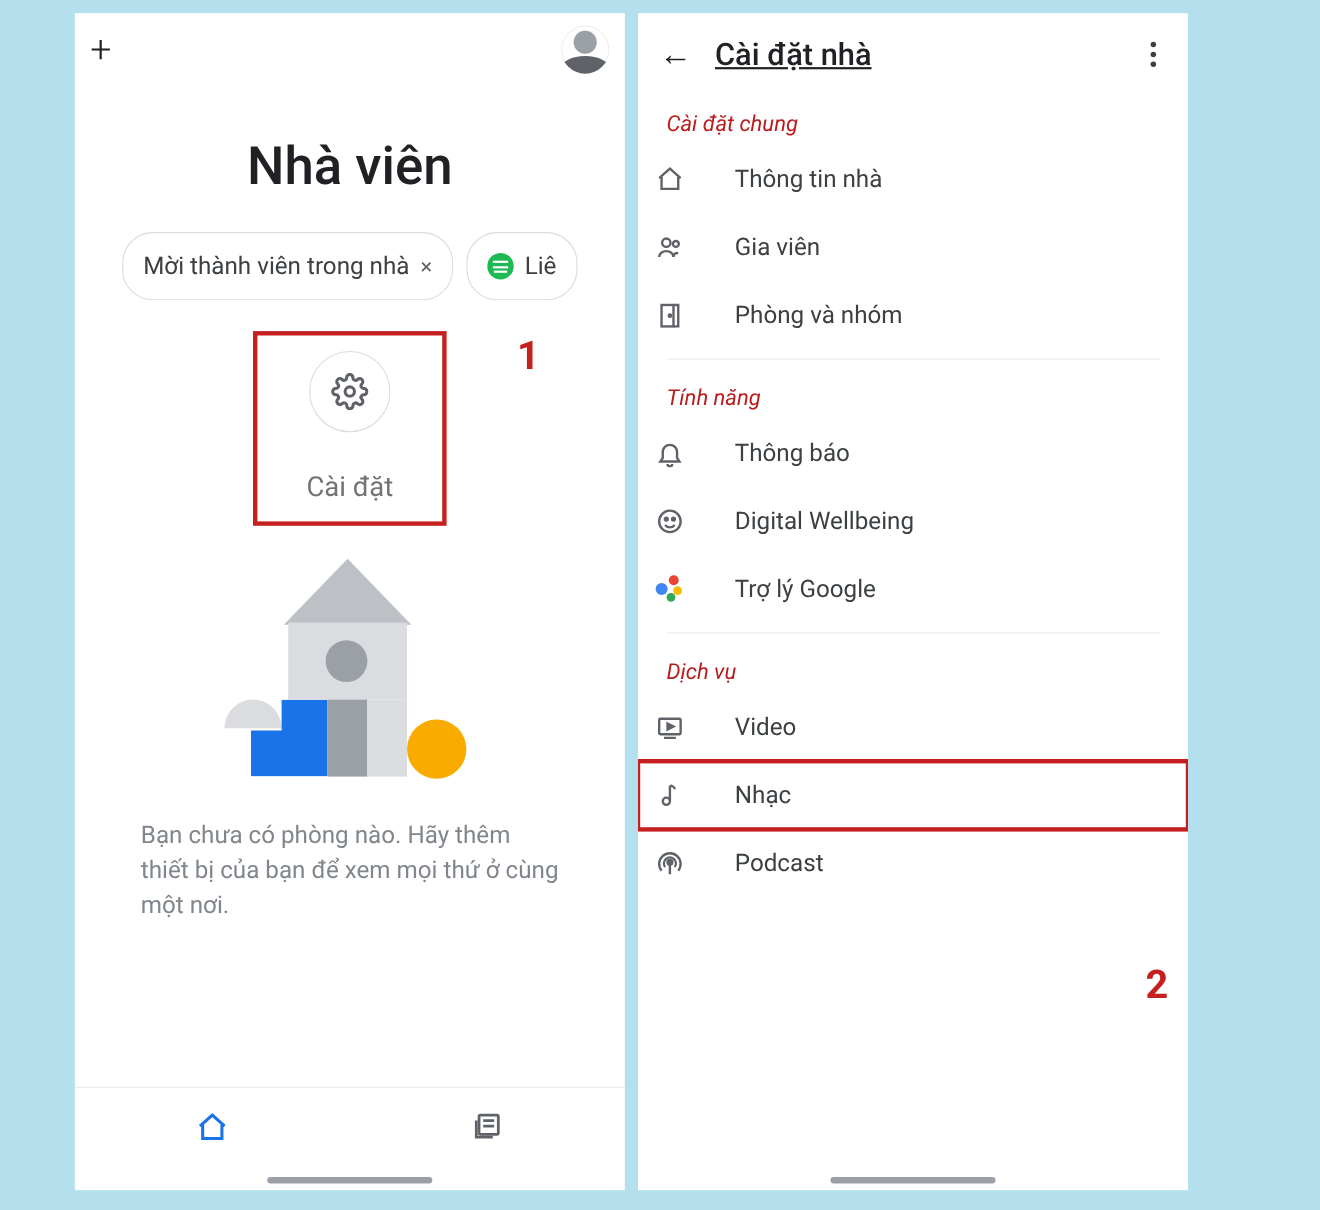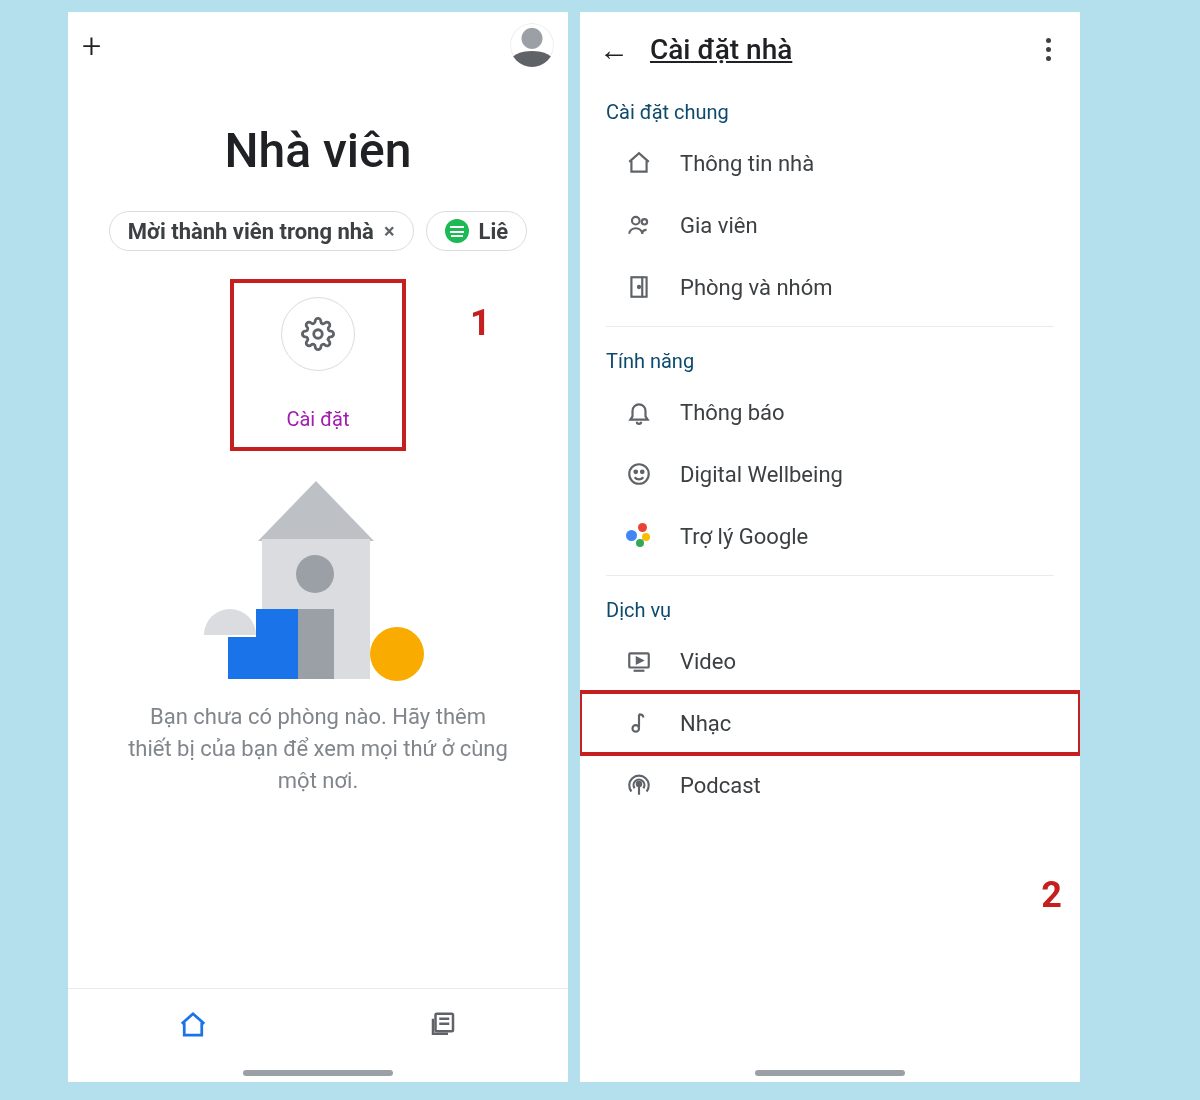--- a/index.html
+++ b/index.html
@@ -58,29 +58,28 @@
     display:flex;
     gap:12px;
     justify-content:center;
     margin-top:32px;
     padding:0 18px;
     overflow:hidden;
   }
   .chip {
     border:1px solid #dadce0;
     border-radius:28px;
-    height:40px;
+    height:62px;
     display:flex;
     align-items:center;
     padding:0 18px;
     font-size:22px;
     color:#3c4043;
     white-space:nowrap;
     gap:10px;
-    font-weight:bold;
   }
   .chip .x { font-size:20px; color:#5f6368; }
   .spotify-dot {
     width:24px; height:24px; border-radius:50%; background:#1db954;
     position:relative; flex:0 0 auto;
   }
   .spotify-dot::before{
     content:""; position:absolute; left:5px; right:5px; top:7px; height:3px;
     border-top:2px solid #fff; border-bottom:2px solid #fff;
   }
@@ -96,21 +95,21 @@
     padding:14px 0 16px;
   }
   .gear-circle {
     width:74px; height:74px; border-radius:50%;
     border:1.5px solid #dadce0;
     margin:0 auto 14px;
     display:flex; align-items:center; justify-content:center;
     color:#5f6368;
   }
   .gear-circle svg { width:34px; height:34px; }
-  .settings-label { font-size:20px; color:#a21caf;margin-top:36px; }
+  .settings-label { font-size:25px; color:#737373;margin-top:36px; }
   .red-box { border:4px solid #c5201f; }
 
   .callout {
     position:absolute;
     font-size:36px;
     font-weight:700;
     color:#c5201f;
   }
 
   .illustration {
@@ -126,23 +125,22 @@
   }
   .ill-sq1 { position:absolute; left:74px; top:58px; width:108px; height:70px; background:#dadce0; }
   .ill-circ1 { position:absolute; left:108px; top:74px; width:38px; height:38px; border-radius:50%; background:#9aa0a6; }
   .ill-blue { position:absolute; left:40px; top:128px; width:70px; height:70px; background:#1a73e8; clip-path:polygon(0 100%,0 40%,40% 40%,40% 0,100% 0,100% 100%); }
   .ill-gray1 { position:absolute; left:110px; top:128px; width:36px; height:70px; background:#9aa0a6; }
   .ill-gray2 { position:absolute; left:146px; top:128px; width:36px; height:70px; background:#dadce0; }
   .ill-amber { position:absolute; left:182px; top:146px; width:54px; height:54px; border-radius:50%; background:#f9ab00; }
   .ill-semi { position:absolute; left:16px; top:128px; width:52px; height:26px; background:#dadce0; border-radius:26px 26px 0 0; }
 
   .empty-msg {
-    margin:20px auto 0;
+    margin:36px auto 0;
     width:380px;
-    text-align:center;
     font-size:22px;
     line-height:1.45;
     color:#80868b;
   }
 
   .nav-bar {
     position:absolute; left:0; right:0; bottom:22px;
     height:72px;
     border-top:1px solid #e8eaed;
     display:flex;
@@ -157,24 +155,24 @@
 
   
   .appbar {
     height:74px; display:flex; align-items:center; padding:0 12px;
   }
   .back-btn { width:44px; text-align:center; font-size:30px; color:#202124; }
   .appbar-title { font-size:28px; font-weight:500; margin-left:14px; flex:1;text-decoration:underline; }
   .more-btn { width:40px; display:flex; flex-direction:column; align-items:center; gap:4px; }
   .more-btn span { width:5px; height:5px; border-radius:50%; background:#3c4043; }
 
-  .section-title { font-size:20px; color:#0c4a6e; padding:14px 26px 8px; }
+  .section-title { font-size:20px; color:#b91c1c; padding:14px 26px 8px;font-style:italic; }
   .row {
-    display:flex; align-items:center; gap:26px;
-    padding:18px 44px;
+    display:flex; align-items:center; gap:44px;
+    padding:18px 14px;
     font-size:22px; color:#3c4043;
   }
   .row .ic { width:30px; display:flex; justify-content:center; color:#5f6368; }
   .row .ic svg { width:26px; height:26px; }
   .divider { height:1px; background:#e8eaed; margin:8px 26px; }
 
   .red-outline { outline:4px solid #c5201f; outline-offset:-2px; }
 
   .assistant-dots {
     position:relative; width:26px; height:26px;

